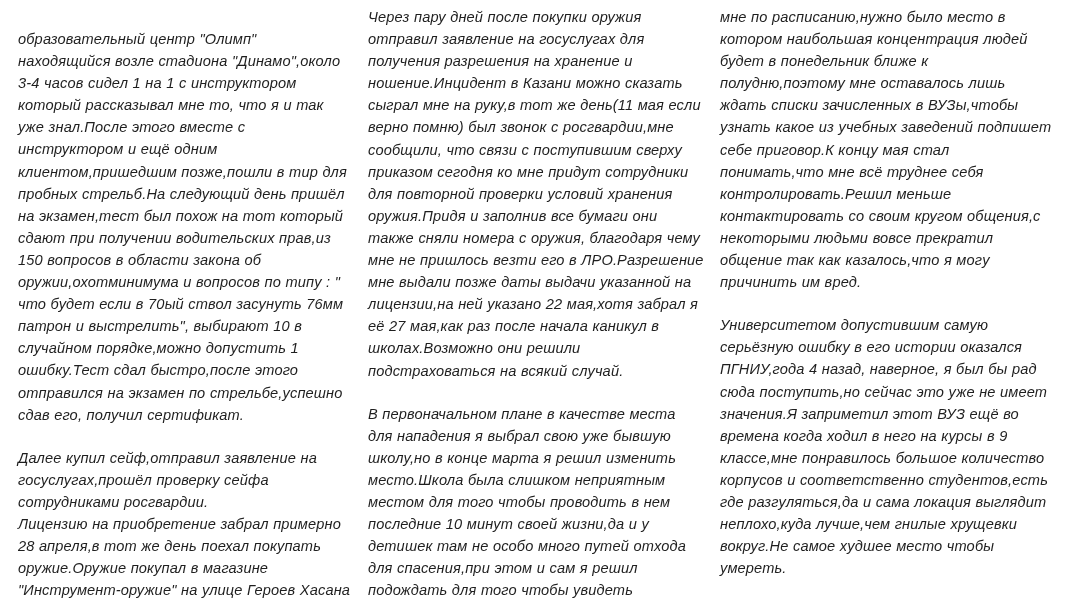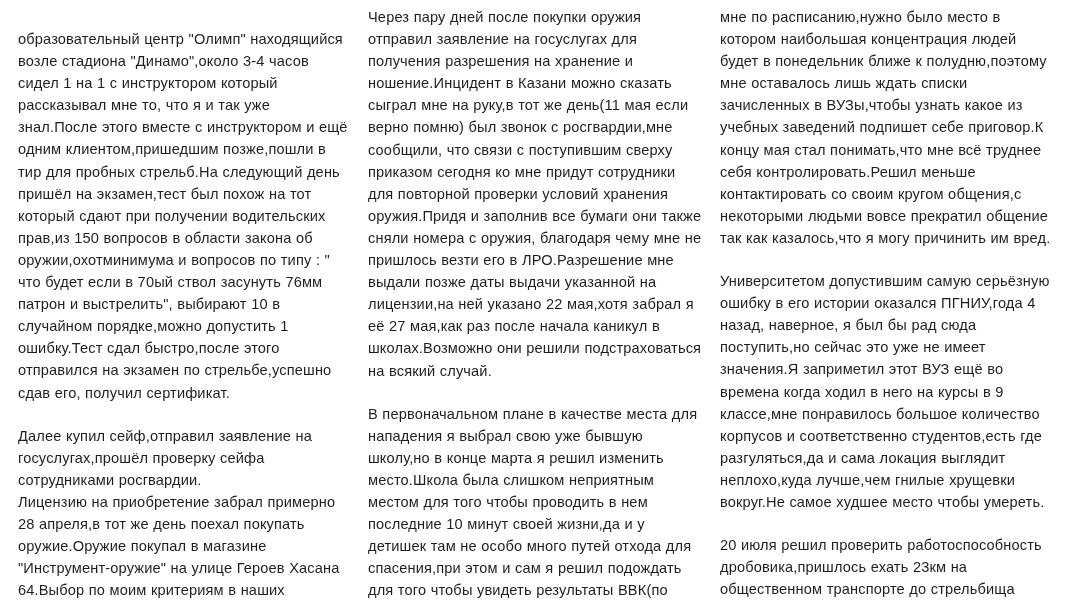--- a/index.html
+++ b/index.html
@@ -44,20 +44,21 @@
   .para {
     margin: 0 0 21px 0;
     font-size: 14.6px;
     line-height: 22.1px;
     letter-spacing: 0.01em;
     word-spacing: 0.02em;
     color: #1f1f1f;
     text-align: left;
     white-space: pre-wrap;
     overflow-wrap: break-word;
+    font-style: italic;
   }
   .para:last-child {
     margin-bottom: 0;
   }
 </style>
 </head>
 <body>
 
 <div class="page">
 

